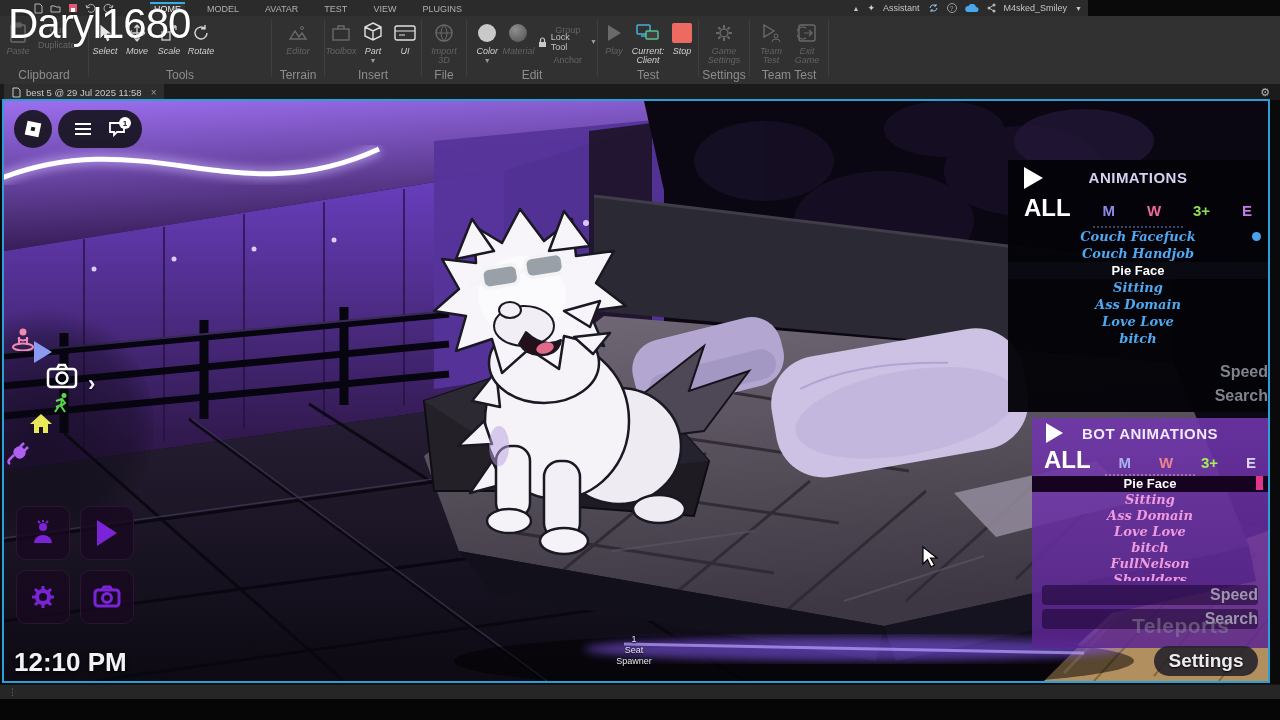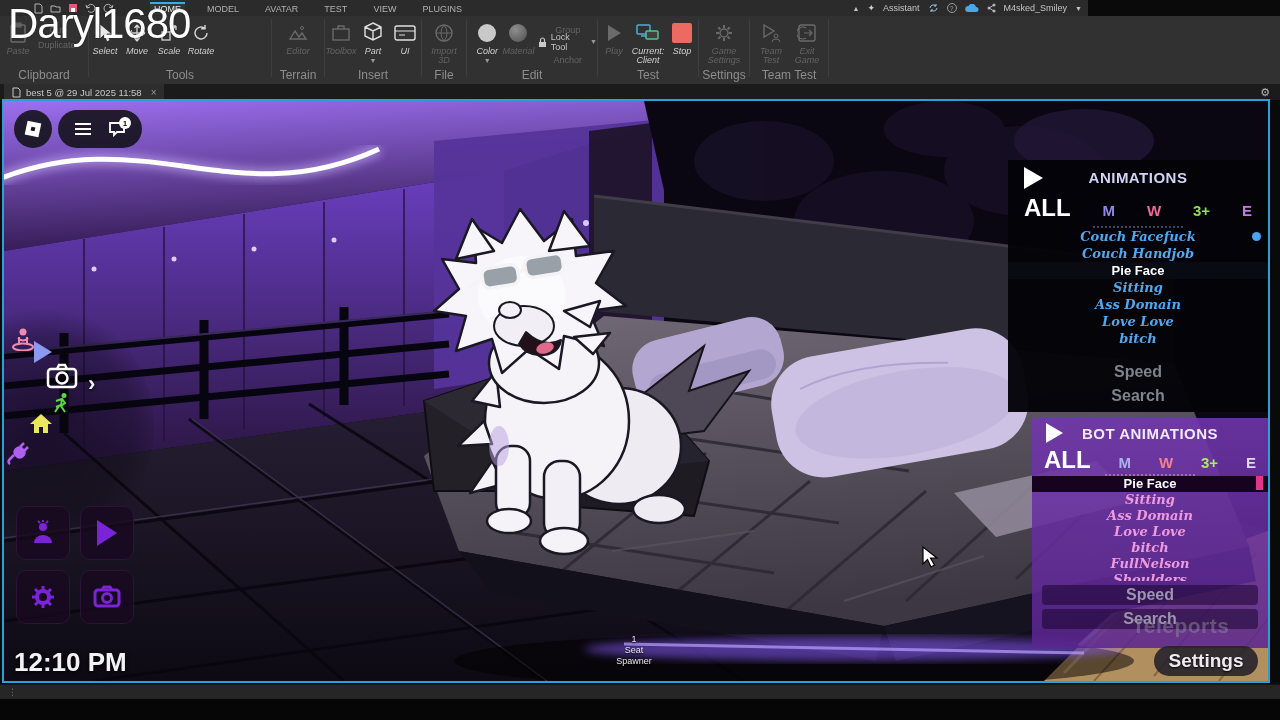--- a/index.html
+++ b/index.html
@@ -105,21 +105,21 @@
          font-style:italic;font-weight:bold;font-size:13px;color:#4fa8f0;}
   .bot-panel .p-row{color:#f09ade;height:16px;line-height:16px;}
   .p-row.sel{font-family:"Liberation Sans",sans-serif;font-style:normal;color:#fff;
              background:#0a0a13;font-size:13px;}
   .bot-panel .p-row.sel{background:#150320;}
   .p-row.clip{height:9px;overflow:hidden;}
   .sliver{height:6px;margin:0 auto;width:90px;border-bottom:2px dotted rgba(120,160,220,.45);}
   .bot-panel .sliver{border-bottom-color:rgba(240,170,225,.45);}
   .dotscroll{position:absolute;right:7px;top:10px;width:9px;height:9px;border-radius:50%;background:#4aa3ee;}
   .thumb{position:absolute;right:5px;top:0;width:7px;height:14px;background:#e2358c;}
-  .p-speed,.p-search{text-align:center;font-weight:bold;font-size:16px;color:#7e838c;}
+  .p-speed,.p-search{text-align:right;font-weight:bold;font-size:16px;color:#7e838c;}
   .anim-panel .p-speed{margin-top:16px;}
   .anim-panel .p-search{margin-top:6px;}
   .bot-panel .p-speed,.bot-panel .p-search{background:rgba(25,4,45,.55);border-radius:4px;margin:4px 10px 0 10px;
         height:20px;line-height:20px;color:#9d95ad;}
   .teleports{position:absolute;left:1128px;top:513px;font-size:21px;font-weight:bold;color:#8d8a9b;
              opacity:.5;letter-spacing:.5px;}
   .settings-pill{position:absolute;left:1150px;top:545px;width:104px;height:30px;border-radius:15px;
                  background:rgba(35,33,42,.88);text-align:center;line-height:30px;font-size:19px;
                  font-weight:bold;color:#ecebf0;text-shadow:0 1px 2px #000;}
   .vp-cursor{position:absolute;left:918px;top:445px;}

